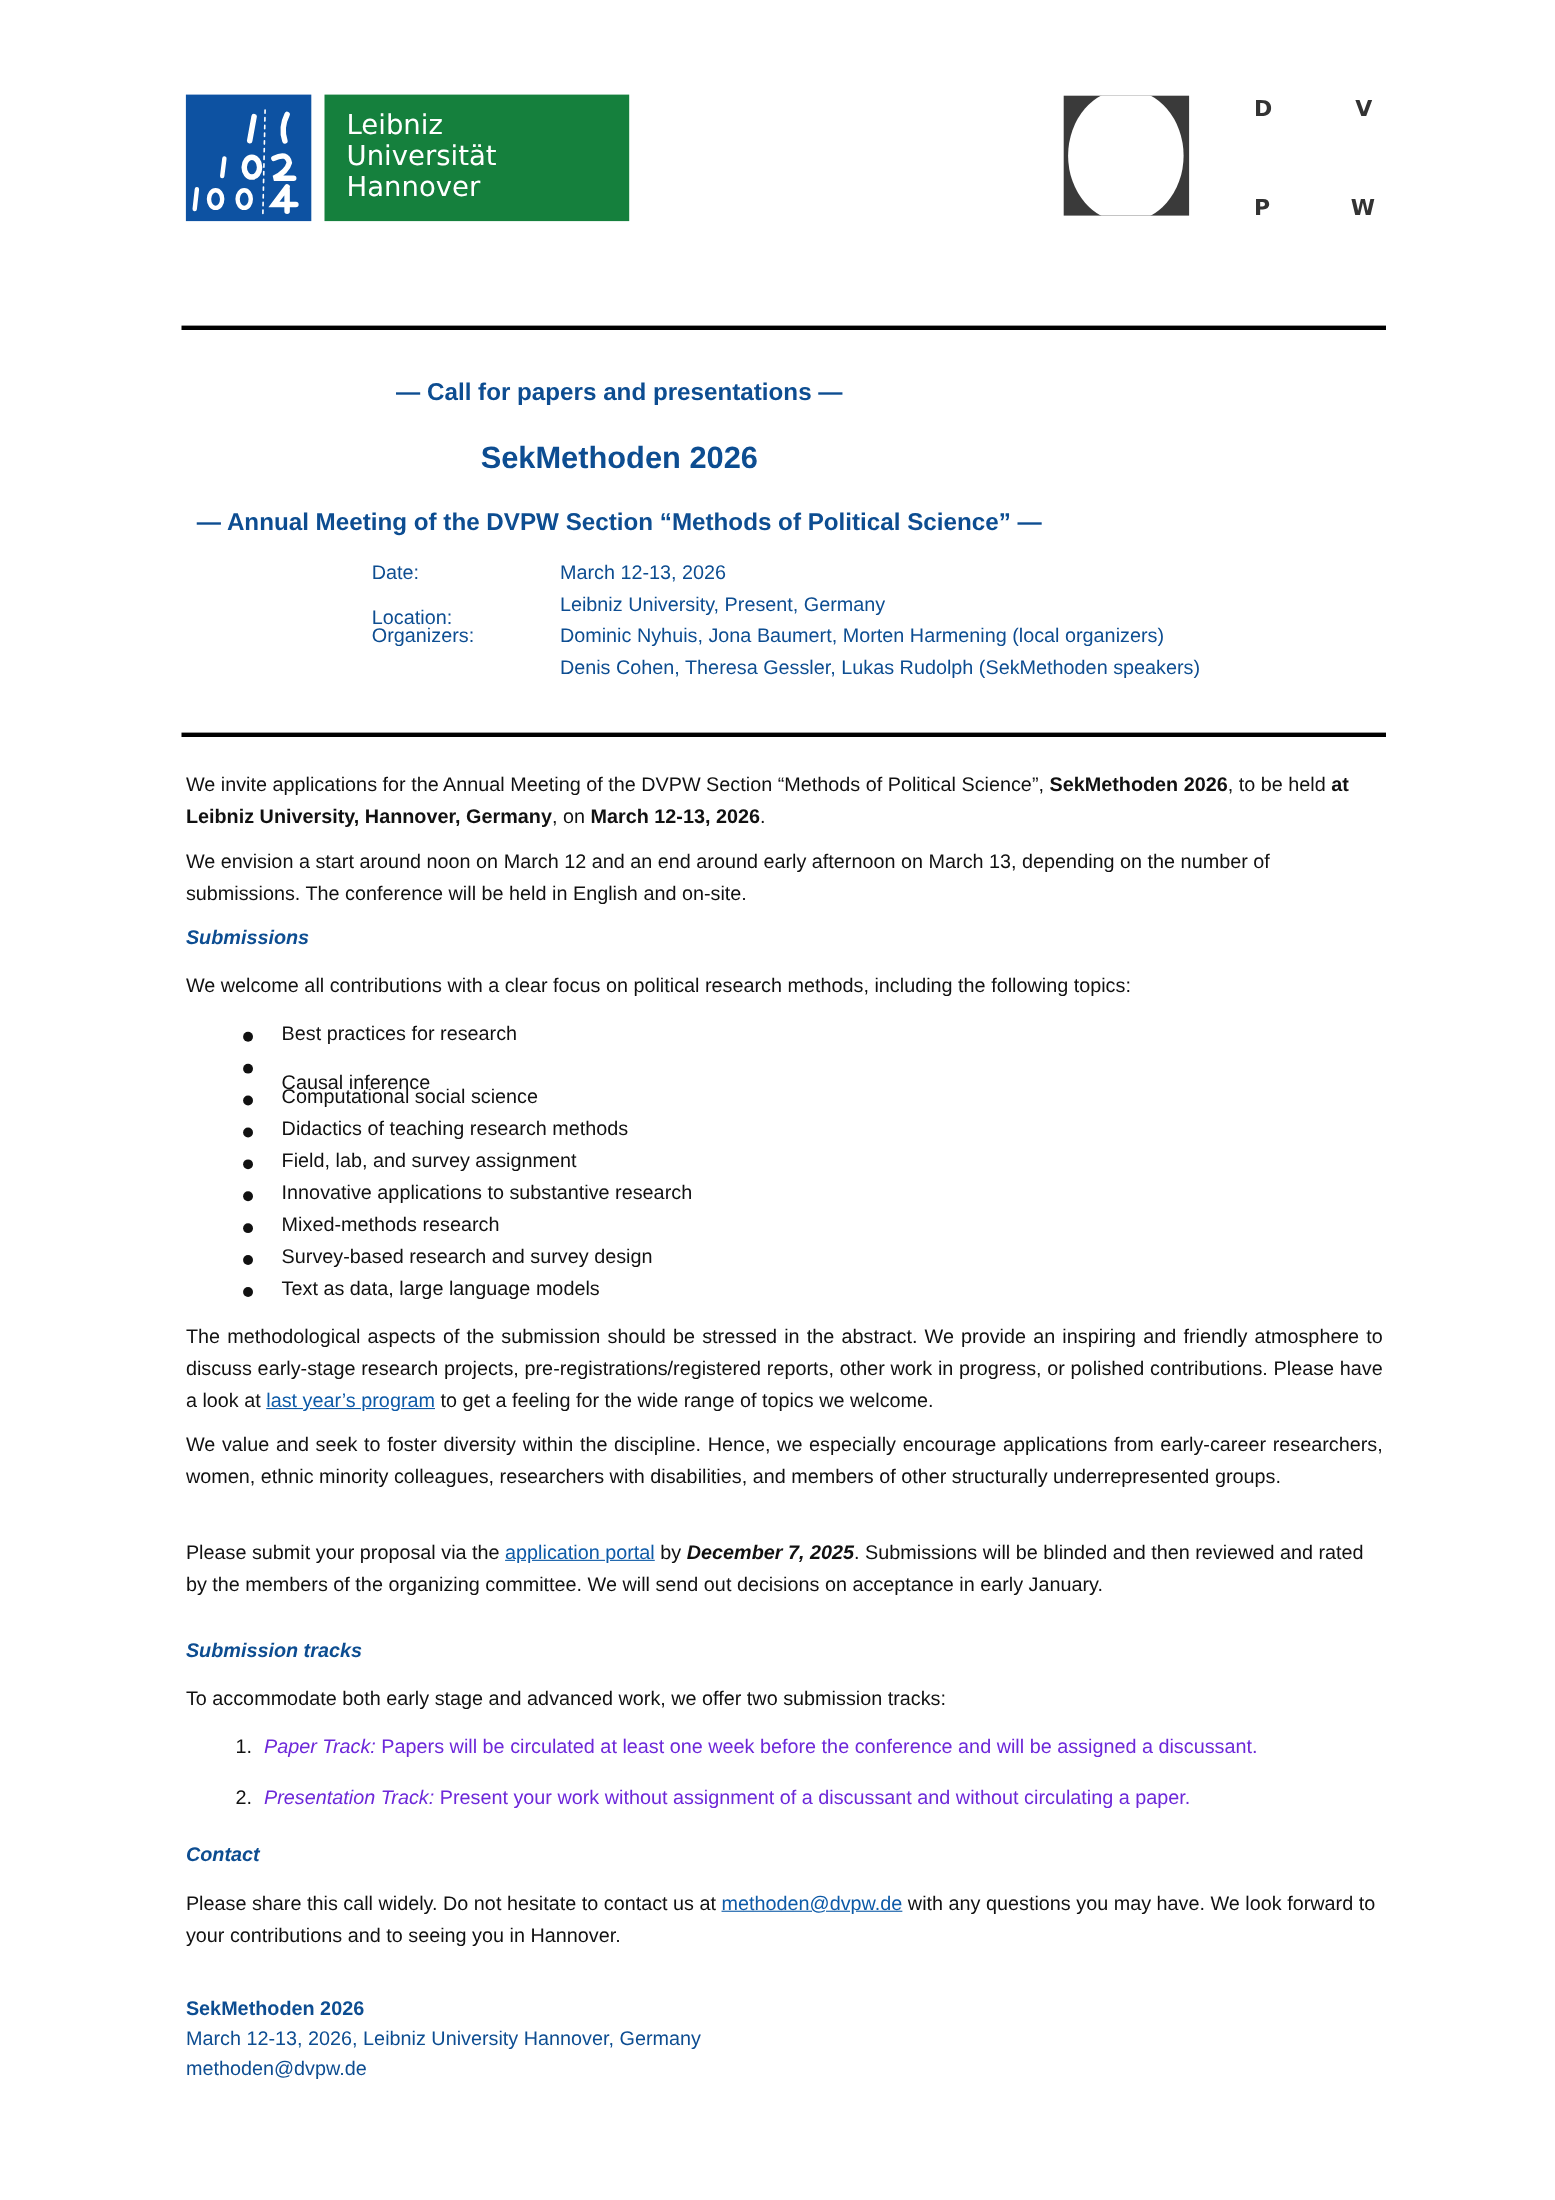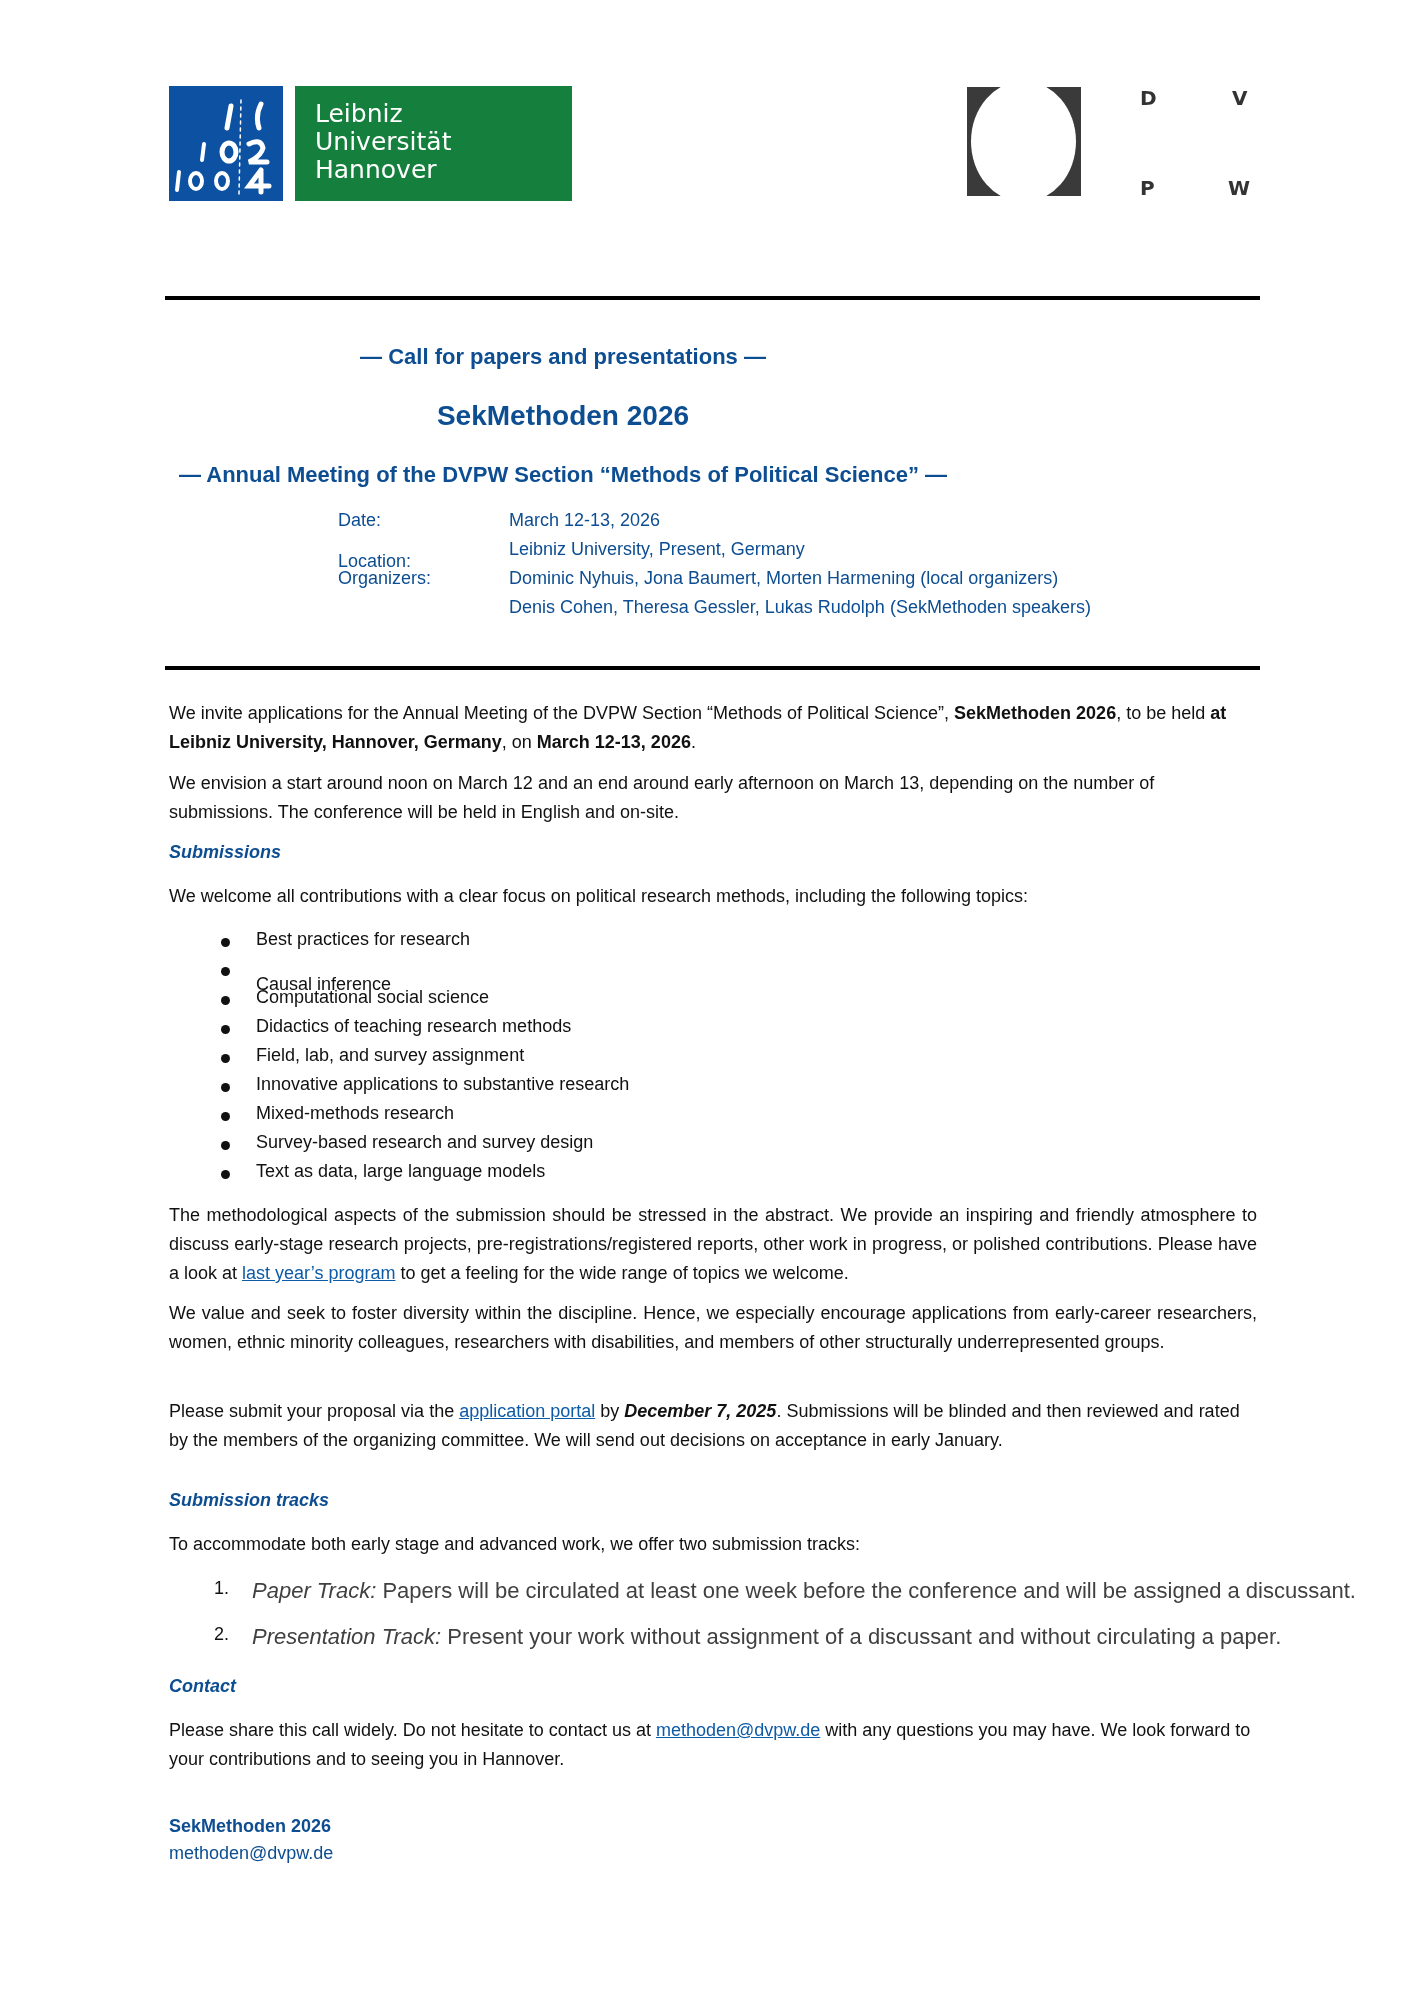--- a/index.html
+++ b/index.html
@@ -22,21 +22,21 @@
   .meta-value { left: 509px; font-size: 18px; color: #0d4d91; }
 
   .para { left: 169px; width: 1088px; font-size: 18px; line-height: 29px; color: #111; }
   .justify { text-align: justify; text-align-last: left; }
   .section-h { left: 169px; font-size: 18px; font-weight: bold; font-style: italic; color: #0d4d91; }
   a.link { color: #0d5aa7; text-decoration: underline; }
 
   .bullet-dot { left: 221px; width: 9px; height: 9px; border-radius: 50%; background: #111; }
   .bullet-text { left: 256px; font-size: 18px; color: #111; }
   .num { left: 214px; font-size: 18px; color: #111; }
-  .num-text { left: 252px; font-size: 22px; color: #404040; }
+  .num-text { left: 240px; font-size: 18px; color: #6d28d9; }
 
   .footer { left: 169px; font-size: 18px; line-height: 27px; color: #0d4d91; }
 </style>
 </head>
 <body>
 
 <div class="abs luh-left">
   <svg width="114" height="115" viewBox="0 0 114 115">
     <g fill="none" stroke="#fff" stroke-linecap="round">
       <path d="M62 20 L58 42" stroke-width="5"></path>
@@ -131,14 +131,15 @@
   <i>Presentation Track:</i><span> Present your work without assignment of a discussant and without circulating a paper.</span>
 </div>
 
 <div class="abs section-h" style="top:1676px;">Contact</div>
 <div class="abs para" style="top:1716px;">
   <span>Please share this call widely. Do not hesitate to contact us at </span><a class="link" href="#">methoden@dvpw.de</a><span> with any questions you may have. We look forward to your contributions and to seeing you in Hannover.</span>
 </div>
 
 <div class="abs footer" style="top:1813px;">
   <div style="font-weight:bold;">SekMethoden 2026</div>
+  <div>March 12-13, 2026, Leibniz University Hannover, Germany</div>
   <div>methoden@dvpw.de</div>
 </div>
 
 </body></html>

